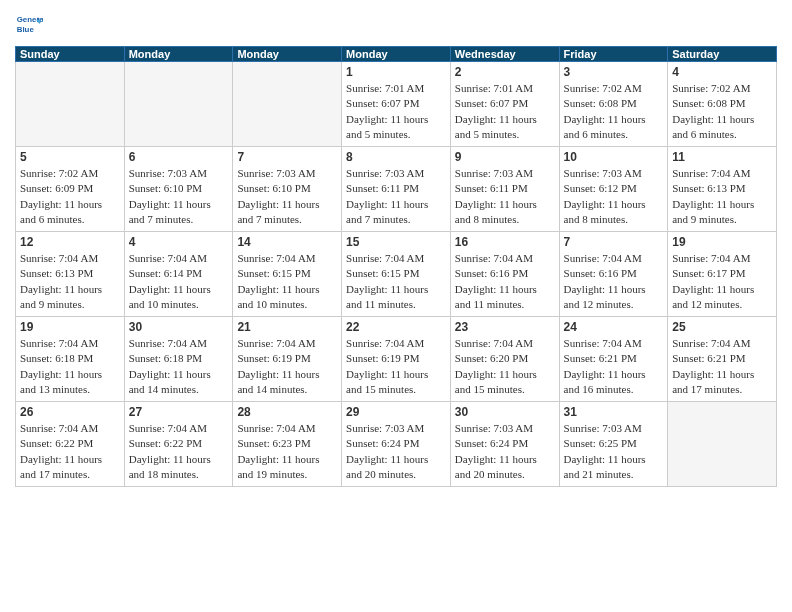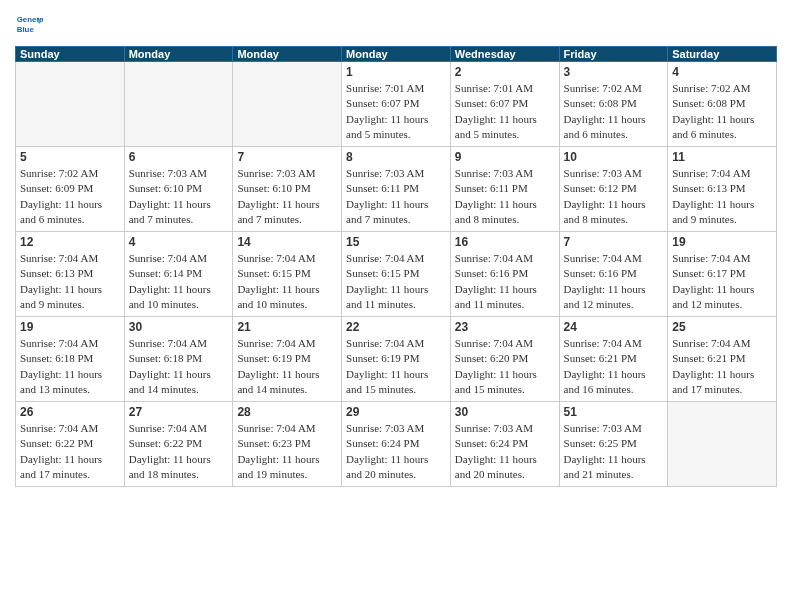--- a/index.html
+++ b/index.html
@@ -344,21 +344,21 @@
 and 20 minutes.</div>
           </td>
           <td>
             <span class="day-num">30</span>
             <div class="day-info" style="white-space: pre-line;">Sunrise: 7:03 AM
 Sunset: 6:24 PM
 Daylight: 11 hours
 and 20 minutes.</div>
           </td>
           <td>
-            <span class="day-num">51</span>
+            <span class="day-num">31</span>
             <div class="day-info" style="white-space: pre-line;">Sunrise: 7:03 AM
 Sunset: 6:25 PM
 Daylight: 11 hours
 and 21 minutes.</div>
           </td>
           <td class="empty"></td>
         </tr>
       </tbody>
   </table>
 </div>

